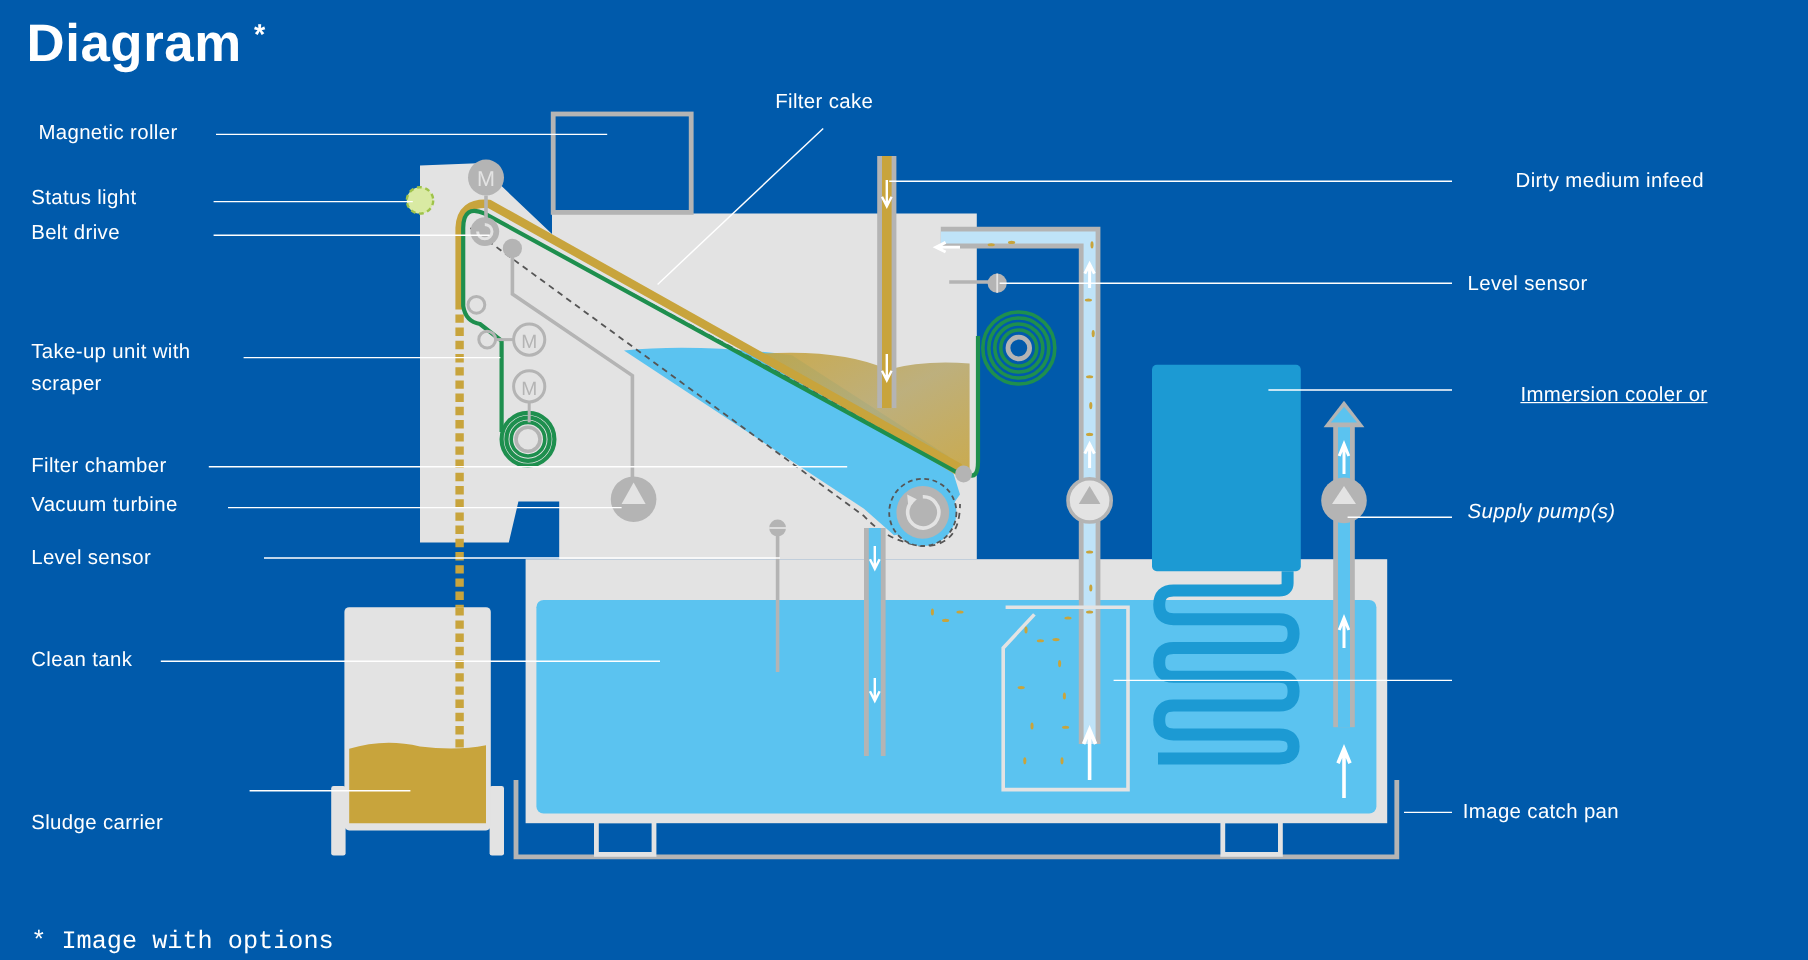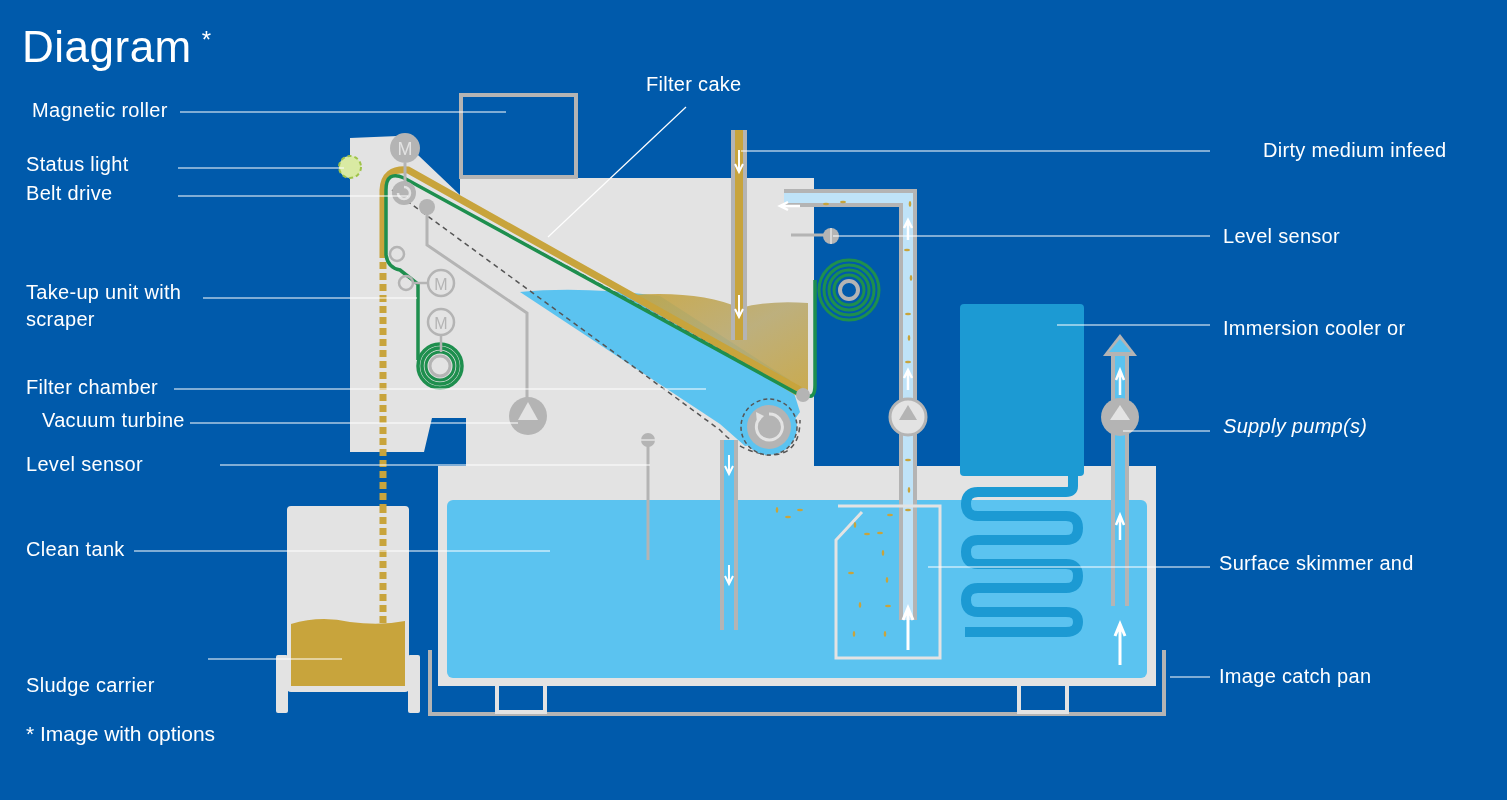--- a/index.html
+++ b/index.html
@@ -1,20 +1,20 @@
 <!DOCTYPE html>
 <html><head>
 <meta charset="utf-8">
 <style>
   html, body { margin: 0; padding: 0; }
   body { width: 1507px; height: 800px; background: #005aab; overflow: hidden; position: relative; font-family: "DejaVu Sans", "Liberation Sans", sans-serif; color: #ffffff; }
-  .title { position: absolute; left: 22px; top: 22px; font-size: 44px; font-weight: 400; letter-spacing: 0.5px; font-family: "Liberation Sans", "DejaVu Sans", sans-serif; }
+  .title { position: absolute; left: 22px; top: 12px; font-size: 44px; font-weight: 700; letter-spacing: 0.5px; font-family: "Liberation Sans", "DejaVu Sans", sans-serif; }
   .title .star { font-size: 24px; vertical-align: top; position: relative; top: 4px; margin-left: 10px; }
-  .label { position: absolute; font-size: 20px; line-height: 27px; white-space: nowrap; font-family: "Liberation Sans", "DejaVu Sans", sans-serif; letter-spacing: 0.3px; }
-  .footnote { position: absolute; left: 26px; top: 722px; font-size: 21px; font-family: Liberation Sans, sans-serif; }
+  .label { position: absolute; font-size: 17px; line-height: 27px; white-space: nowrap; font-family: "Liberation Sans", "DejaVu Sans", sans-serif; letter-spacing: 0.3px; }
+  .footnote { position: absolute; left: 26px; top: 774px; font-size: 21px; font-family: Liberation Mono, monospace; }
   svg.diagram { position: absolute; left: 0; top: 0; }
 </style>
 </head>
 <body>
 
 <div class="title">
   <span>Diagram</span><span class="star">*</span>
 </div>
 
 <svg class="diagram" width="1507" height="800" viewBox="0 0 1507 800">
@@ -217,31 +217,30 @@
 </svg>
 
 <div class="label" style="left:32px; top:97px;">Magnetic roller</div>
 <div class="label" style="left:26px; top:151px;">Status light</div>
 <div class="label" style="left:26px; top:180px;">Belt drive</div>
 <div class="label" style="left:26px; top:279px;">
   <div>Take-up unit with</div>
   <div>scraper</div>
 </div>
 <div class="label" style="left:26px; top:374px;text-align:center;">Filter chamber</div>
-<div class="label" style="left:26px; top:407px;margin-left:16px;">Vacuum turbine</div>
+<div class="label" style="left:26px; top:407px;">Vacuum turbine</div>
 <div class="label" style="left:26px; top:451px;">Level sensor</div>
 <div class="label" style="left:26px; top:536px;">Clean tank</div>
 <div class="label" style="left:26px; top:672px;">Sludge carrier</div>
 
 <div class="label" style="left:646px; top:71px;">Filter cake</div>
 
 <div class="label" style="left:1263px; top:137px;">Dirty medium infeed</div>
 <div class="label" style="left:1223px; top:223px;">Level sensor</div>
-<div class="label" style="left:1223px; top:315px;">
+<div class="label" style="left:1267px; top:315px;text-decoration:underline;">
   <div>Immersion cooler or</div>
 </div>
 <div class="label" style="left:1223px; top:413px;font-style:italic;">Supply pump(s)</div>
 <div class="label" style="left:1219px; top:550px;">
-  <div>Surface skimmer and</div>
 </div>
 <div class="label" style="left:1219px; top:663px;">Image catch pan</div>
 
 <div class="footnote">* Image with options</div>
 
 </body></html>

